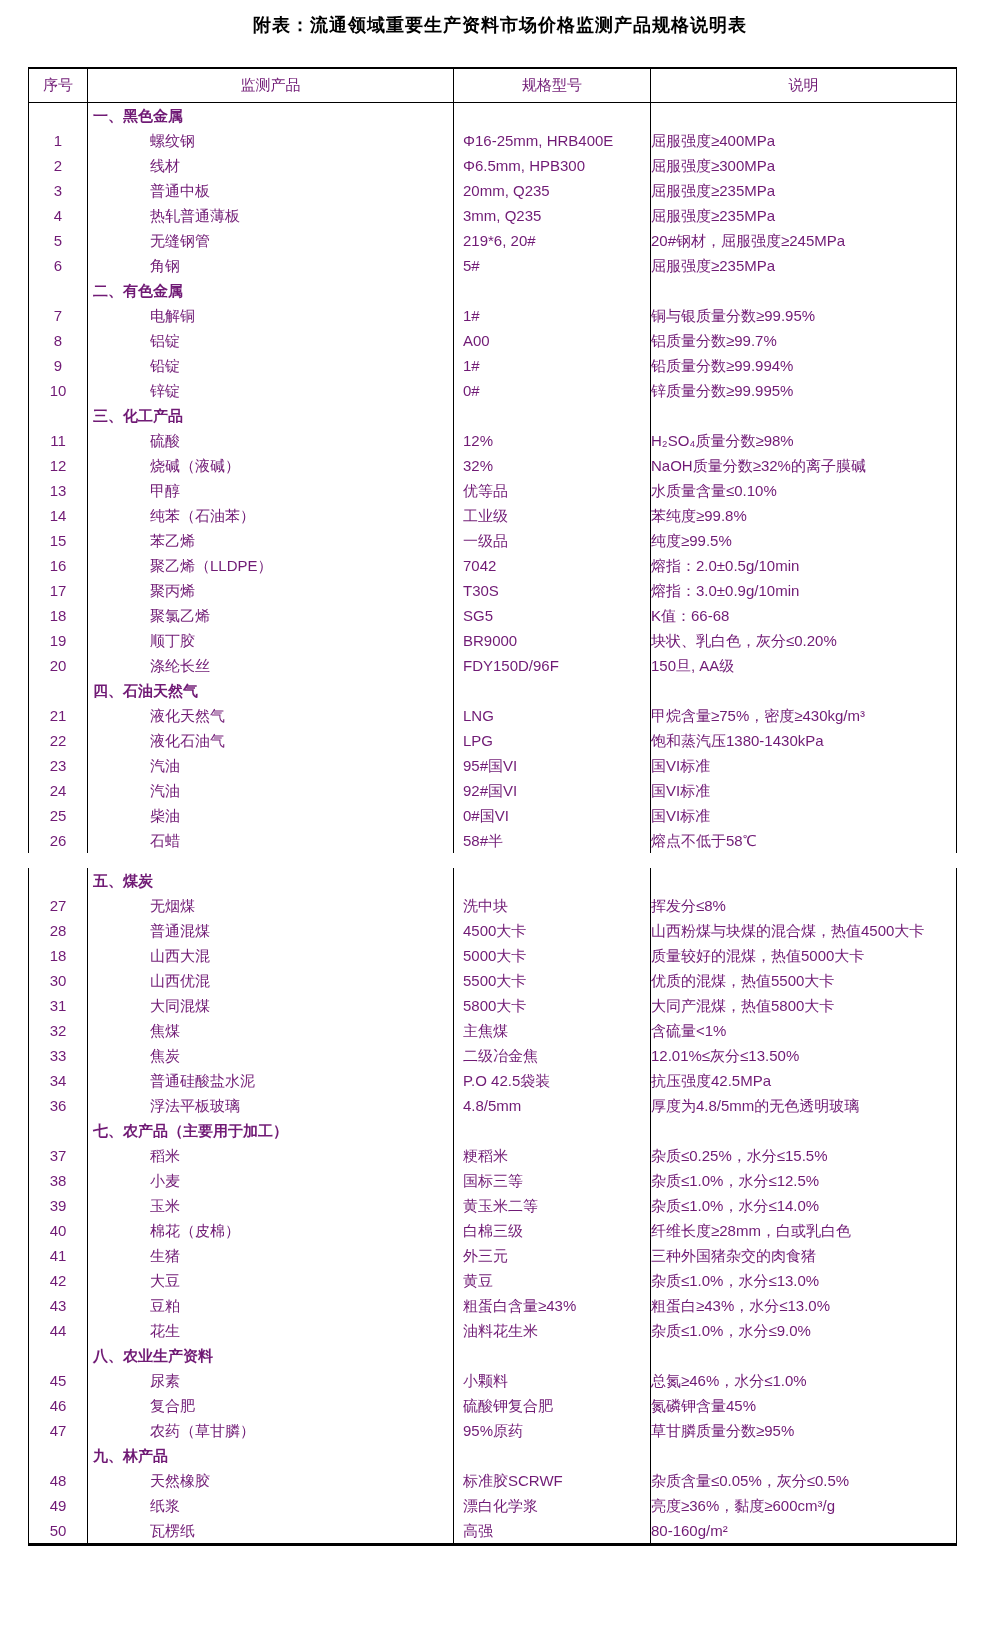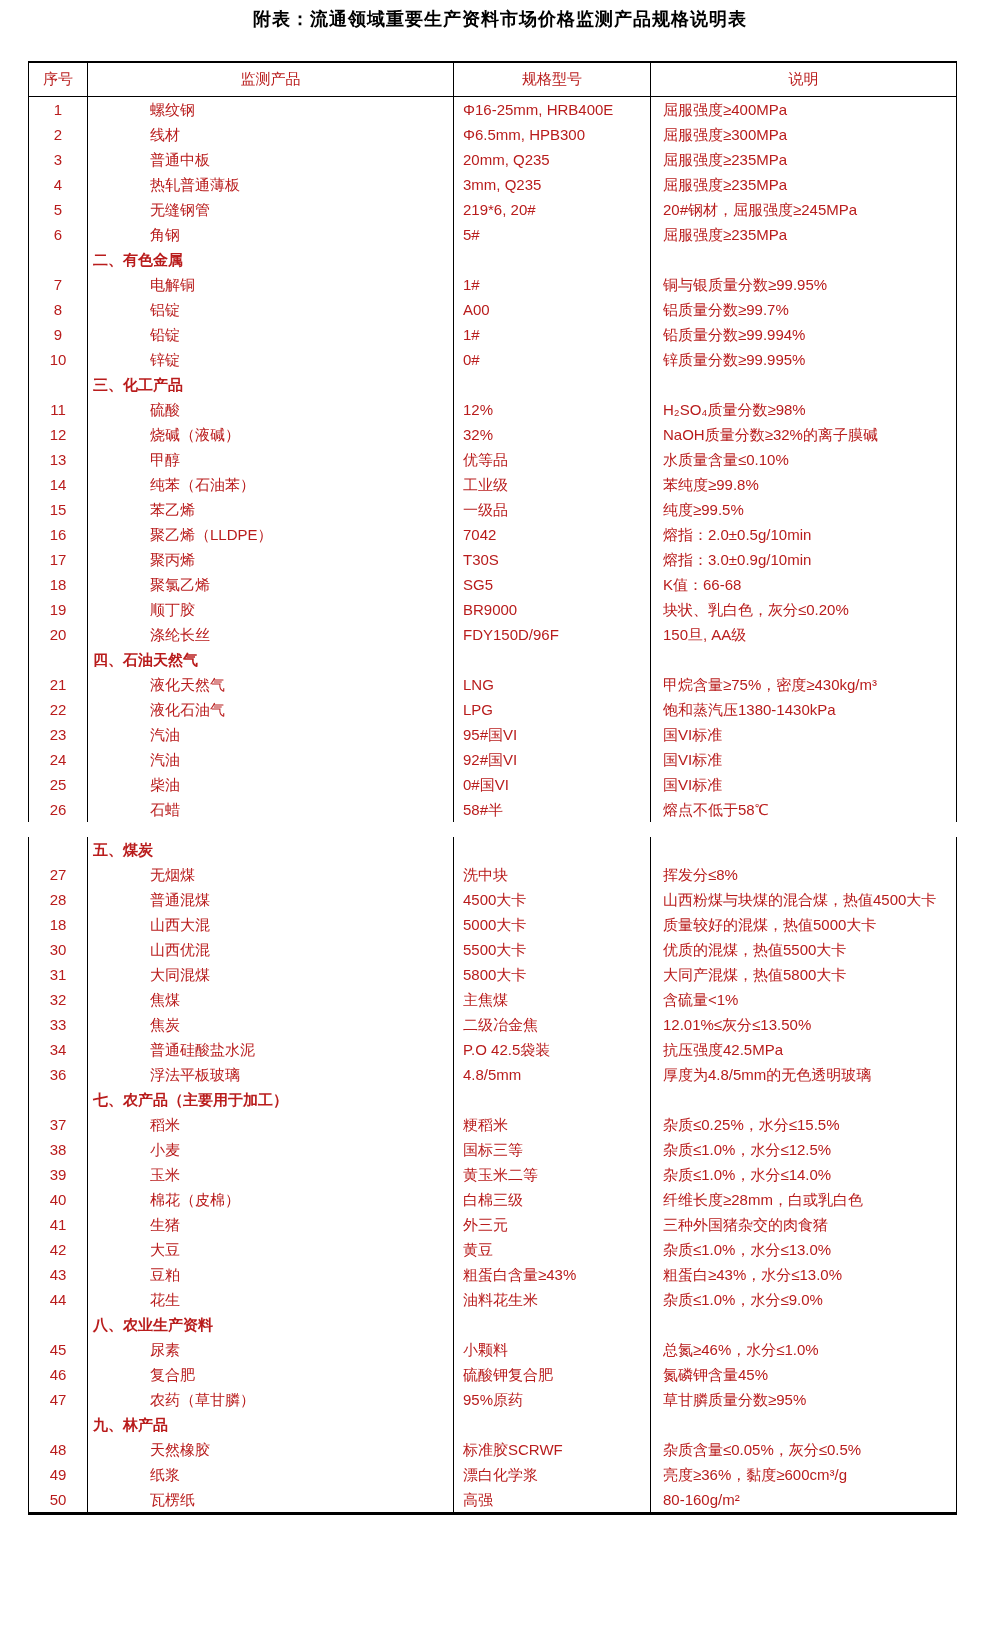--- a/index.html
+++ b/index.html
@@ -4,40 +4,40 @@
 <style>
   html,body{margin:0;padding:0;background:#ffffff;}
   .page{
     position:relative;
     width:1000px;height:1632px;
     background:#ffffff;color:#111;
     font-family:"Liberation Sans", sans-serif;
     overflow:hidden;
   }
   .title{
-    padding-top:7px;
+    padding-top:13px;
     text-align:center;
     font-size:18px;
     font-weight:bold;
     font-family:"Liberation Serif", serif;
     color:#000;
     letter-spacing:1px;
   }
   .tablewrap{
     margin:30px 0 0 28px;
     width:928px;
   }
   table.t{
     border-collapse:collapse;
     table-layout:fixed;
     width:928px;
     border-left:1px solid #000;
     border-right:1px solid #000;
     font-size:15px;
-    color:#b91c1c;
+    color:#701a75;
   }
   col.c1{width:59px;}
   col.c2{width:366px;}
   col.c3{width:197px;}
   col.c4{width:306px;}
   #table-page-1{border-top:2px solid #000;}
   #table-page-1 thead th{
     border-bottom:1px solid #000;
     height:33px;
     font-weight:normal;
@@ -52,21 +52,21 @@
     line-height:25px;
     padding:0;
     white-space:nowrap;
     overflow:visible;
     vertical-align:middle;
   }
   td.no{text-align:center;}
   td.product{padding-left:62px;}
   tr.section td.product{padding-left:5px;font-weight:bold;}
   td.spec{padding-left:9px;}
-  td.desc{padding-left:12px;}
+  td.desc{padding-left:0;}
   .page-gap{height:15px;}
 </style>
 </head>
 <body>
 
 <div class="page">
   <div class="title">附表：流通领域重要生产资料市场价格监测产品规格说明表</div>
 
   <div class="tablewrap">
 
@@ -79,20 +79,26 @@
         </colgroup>
       <thead>
         <tr>
           <th>序号</th>
           <th>监测产品</th>
           <th>规格型号</th>
           <th>说明</th>
         </tr>
       </thead>
       <tbody id="tbody-1">
+          <tr class="section">
+            <td class="no"></td>
+            <td class="product">一、黑色金属</td>
+            <td class="spec"></td>
+            <td class="desc"></td>
+          </tr>
           <tr class="item">
             <td class="no">1</td>
             <td class="product">螺纹钢</td>
             <td class="spec">Φ16-25mm, HRB400E</td>
             <td class="desc">屈服强度≥400MPa</td>
           </tr>
           <tr class="item">
             <td class="no">2</td>
             <td class="product">线材</td>
             <td class="spec">Φ6.5mm, HPB300</td>

